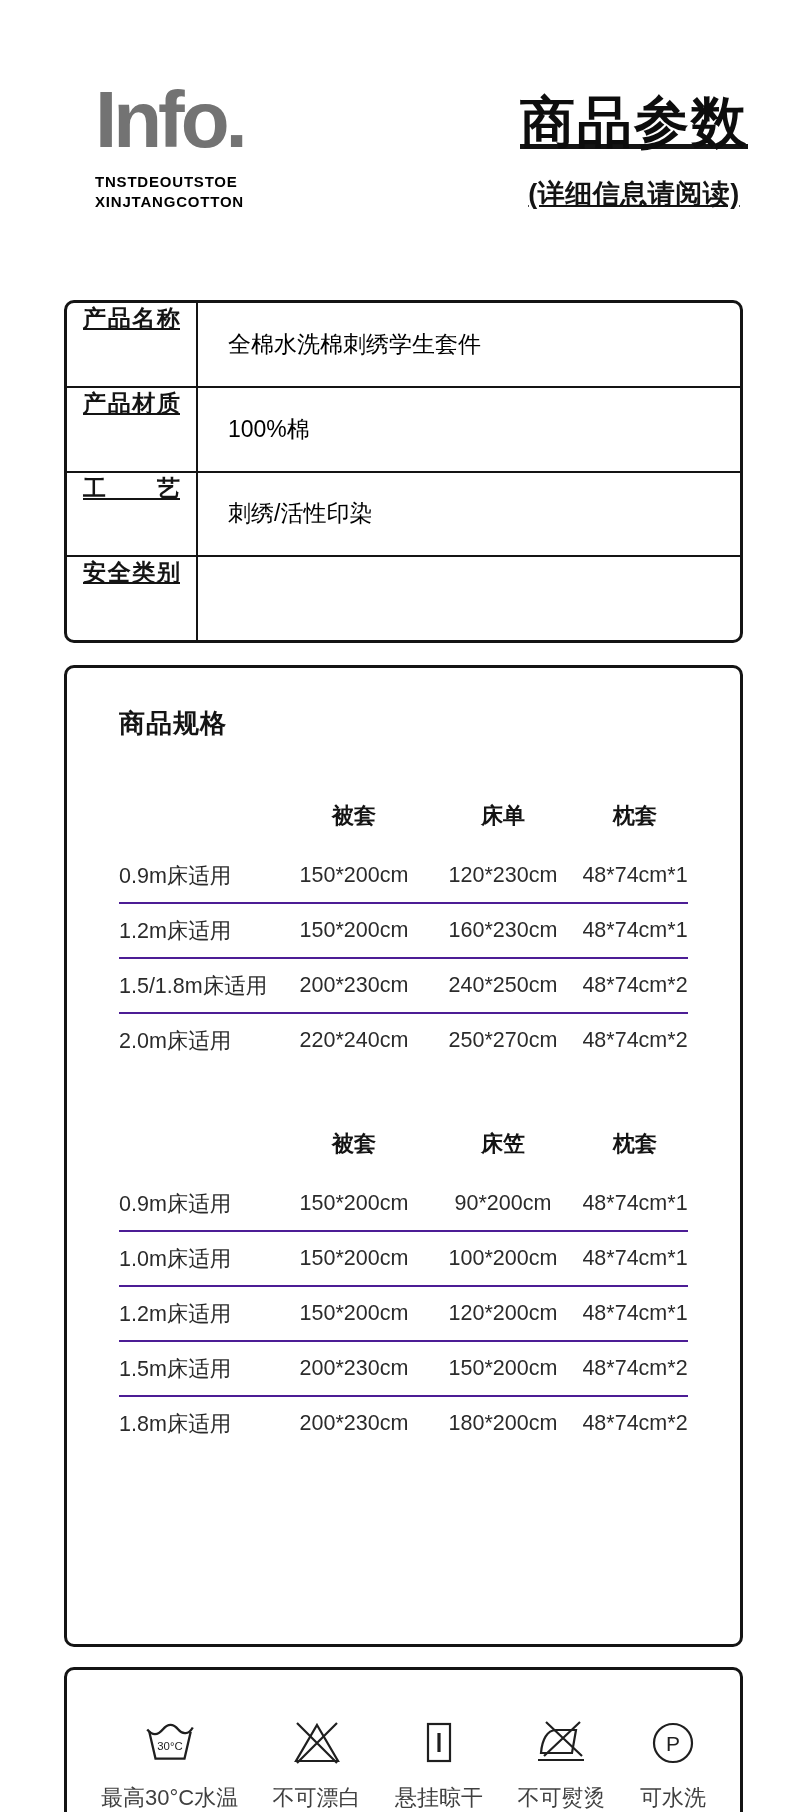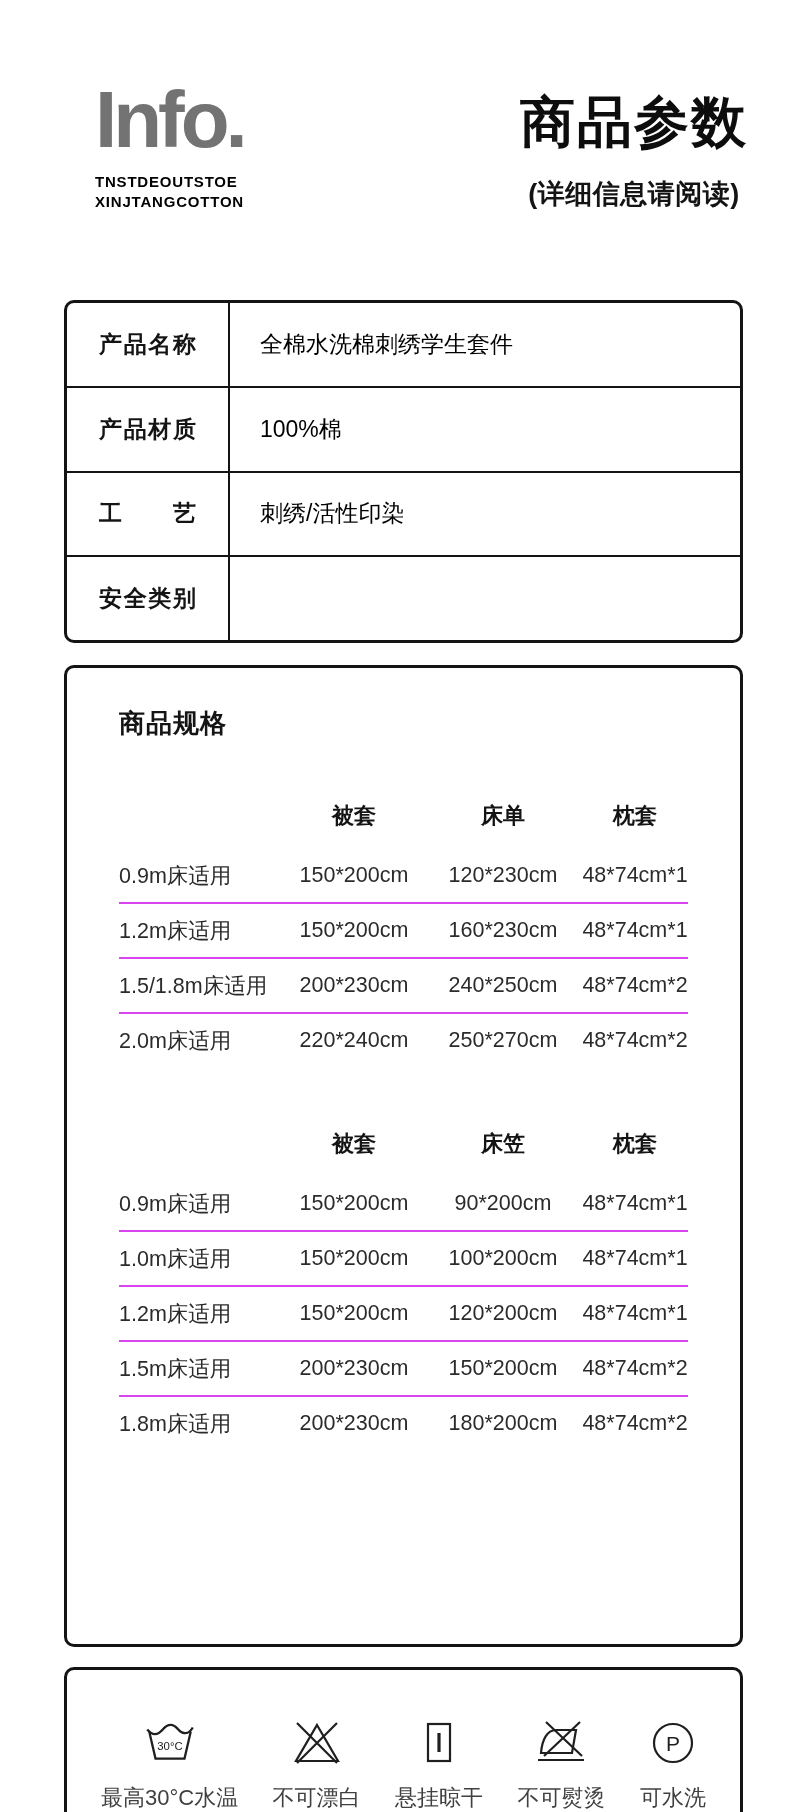--- a/index.html
+++ b/index.html
@@ -15,58 +15,58 @@
   .header { display: flex; align-items: flex-start; padding: 82px 42px 0 95px; }
   .logo-block { line-height: 1; }
   .logo {
     font-size: 80px; font-weight: 900; letter-spacing: -4px; line-height: 0.95;
     color: #737373;
   }
   .logo-sub {
     margin-top: 14px; font-size: 15px; font-weight: 800;
     letter-spacing: 0.8px; line-height: 1.3; color: #000000;
   }
-  .title-block { margin-left: auto; text-align: center; padding-top: 4px; }
+  .title-block { margin-left: auto; text-align: center; padding-top: 4px; text-decoration: underline; }
   .page-title { font-size: 55px; font-weight: 900; letter-spacing: 2px; color: #0d0d0d; }
   .page-subtitle { margin-top: 16px; font-size: 27px; font-weight: 600; letter-spacing: 0.5px; }
 
   
   .box {
     border: 3px solid #141414; border-radius: 10px;
     margin-left: 64px; margin-right: 47px;
   }
 
   
   .param-box { margin-top: 88px; height: 343px; display: flex; flex-direction: column; }
   .param-row { flex: 1; display: flex; border-bottom: 2.5px solid #141414; }
   .param-row:last-child { border-bottom: none; }
   .param-label-cell {
-    width: 163px; border-right: 2.5px solid #141414;
-    display: flex; align-items: center; justify-content: center;
+    width: 131px; border-right: 2.5px solid #141414;
+    display: flex; justify-content: center; text-decoration: underline;
   }
   .param-label {
     display: inline-block; width: 97px;
     font-size: 23px; font-weight: bold;
     text-align: justify; text-align-last: justify;
   }
   .param-value-cell {
     flex: 1; display: flex; align-items: center;
     padding-left: 30px; font-size: 23px; color: #000000;
   }
 
   
   .spec-box { margin-top: 22px; height: 982px; padding: 38px 52px 0; }
   .spec-heading { font-size: 26px; font-weight: bold; letter-spacing: 1px; }
   .spec-table { margin-top: 56px; }
   .spec-table + .spec-table { margin-top: 58px; }
   .spec-head, .spec-row {
     display: grid; grid-template-columns: 160px 150px 148px 116px; align-items: center;
   }
   .spec-head { font-weight: bold; font-size: 22px; padding: 4px 0 18px; }
-  .spec-row { font-size: 21.5px; color: #2b2b2b; padding: 12px 0; border-bottom: 2px solid #d946ef; }
+  .spec-row { font-size: 21.5px; color: #2b2b2b; padding: 12px 0; border-bottom: 2px solid #4c1d95; }
   .spec-row:last-child { border-bottom: none; }
   .spec-cell { text-align: center; }
   .spec-cell:first-child { text-align: left; }
 
   
   .care-box {
     margin-top: 20px; height: 191px;
     display: flex; align-items: center; justify-content: space-between;
     padding: 0 34px;
   }

